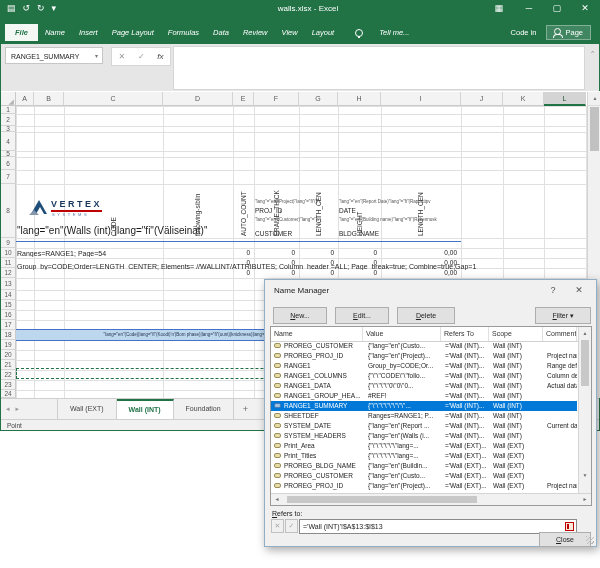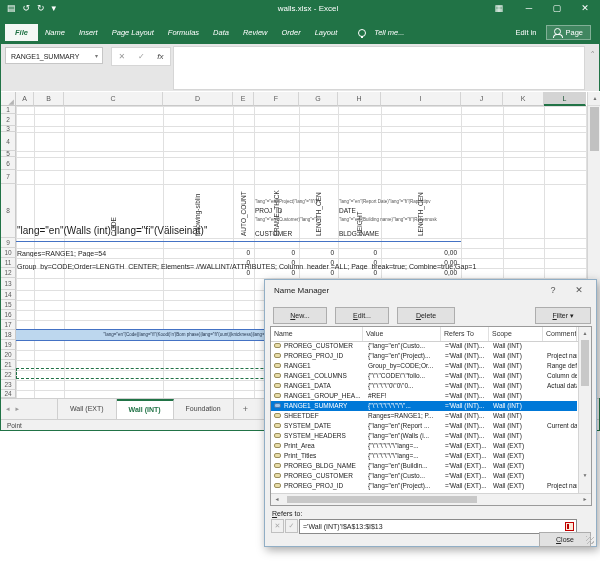--- a/index.html
+++ b/index.html
@@ -8,21 +8,21 @@
   
   #excel{position:absolute;left:0;top:0;width:600px;height:431px;background:#e6e6e6;
          border-left:1px solid #217346;border-right:1px solid #217346;border-bottom:1px solid #217346;box-sizing:border-box;}
   #titlebar{position:absolute;left:0;top:0;width:100%;height:21px;background:#217346;color:#fff;}
   #titlebar .qat{position:absolute;left:6px;top:3px;display:flex;gap:7px;font-size:9px;color:#fff;}
   #win-title{position:absolute;left:16px;right:0;top:4px;text-align:center;font-size:8px;color:#fff;}
   .winbtn{position:absolute;top:3px;font-size:9px;color:#fff;width:16px;text-align:center;}
   #ribbon-tabs{position:absolute;left:0;top:21px;width:100%;height:23px;background:#217346;display:flex;align-items:center;font-style:italic;}
   .rtab{color:#fff;font-size:7.5px;padding:4px 7px;white-space:nowrap;}
   .rtab.file{background:#f4f8f5;color:#217346;font-weight:bold;margin-left:4px;padding:4px 10px;}
-  #tellme{color:#fff;font-size:7.5px;margin-left:14px;display:flex;align-items:center;gap:8px;white-space:nowrap;}
+  #tellme{color:#fff;font-size:7.5px;margin-left:14px;display:flex;align-items:center;gap:16px;white-space:nowrap;}
   .bulb{width:6px;height:6px;border:1px solid #fff;border-radius:50%;display:inline-block;position:relative;}
   .bulb:after{content:"";position:absolute;left:1.5px;top:6px;width:2px;height:2px;background:#fff;}
   #ribbon-right{position:absolute;right:8px;top:25px;display:flex;gap:10px;align-items:center;}
   #signin{color:#fff;font-size:7.5px;}
   #share{color:#fff;font-size:7.5px;background:rgba(255,255,255,.14);border:1px solid rgba(255,255,255,.35);
          padding:2px 7px;display:flex;gap:4px;align-items:center;}
   .person{width:5px;height:5px;border:1px solid #fff;border-radius:50%;display:inline-block;position:relative;top:-1px;}
   .person:after{content:"";position:absolute;left:-2px;top:5px;width:8px;height:3px;border:1px solid #fff;border-bottom:none;border-radius:4px 4px 0 0;}
   
   #formula-row{position:absolute;left:0;top:44px;width:100%;height:47px;background:#e6e6e6;border-bottom:1px solid #c9c9c9;}
@@ -141,29 +141,29 @@
 
     <div id="ribbon-tabs">
 
       <span class="rtab file">File</span>
         <span class="rtab">Name</span>
         <span class="rtab">Insert</span>
         <span class="rtab">Page Layout</span>
         <span class="rtab">Formulas</span>
         <span class="rtab">Data</span>
         <span class="rtab">Review</span>
-        <span class="rtab">Order</span>
+        <span class="rtab">View</span>
         <span class="rtab">Layout</span>
         <span id="tellme">
         <span class="bulb"></span>
         <span>Tell me...</span>
       </span>
     </div>
     <div id="ribbon-right">
-      <span id="signin">Edit in</span>
+      <span id="signin">Code in</span>
       <span id="share">
         <span class="person"></span>
         <span>Page</span>
       </span>
     </div>
 
     <div id="formula-row">
       <div id="name-box">
         <span>RANGE1_SUMMARY</span>
         <span class="dd">▾</span>
@@ -254,20 +254,27 @@
           <div class="row-h" style="top: 229px; height: 10px; line-height: 10px;">17</div>
           <div class="row-h" style="top: 239px; height: 10px; line-height: 10px;">18</div>
           <div class="row-h" style="top: 249px; height: 10px; line-height: 10px;">19</div>
           <div class="row-h" style="top: 259px; height: 10px; line-height: 10px;">20</div>
           <div class="row-h" style="top: 269px; height: 10px; line-height: 10px;">21</div>
           <div class="row-h" style="top: 279px; height: 10px; line-height: 10px;">22</div>
           <div class="row-h" style="top: 289px; height: 10px; line-height: 10px;">23</div>
           <div class="row-h" style="top: 299px; height: 8px; line-height: 8px;">24</div>
         </div>
 
+      <div id="logo">
+        <div class="tri"></div>
+        <div class="tri2"></div>
+        <div class="tri3"></div>
+        <div class="l1">VERTEX</div>
+        <div class="l2">SYSTEMS</div>
+      </div>
 
       <div class="cell-txt tiny" style="left:254px;top:108px;width:82px;">"lang"="en"(Project)"lang"="fi"(Pr</div>
       <div class="cell-txt tiny" style="left:338px;top:108px;width:120px;">"lang"="en"(Report Date)"lang"="fi"(Raporttipv</div>
       <div class="cell-txt small" style="left:254px;top:116px;">PROJ_ID</div>
       <div class="cell-txt small" style="left:338px;top:116px;">DATE</div>
       <div class="cell-txt tiny" style="left:254px;top:126px;width:82px;">"lang"="en"(Customer)"lang"="fi"(</div>
       <div class="cell-txt tiny" style="left:338px;top:126px;width:120px;">"lang"="en"(Building name)"lang"="fi"(Rakennusk</div>
       <div class="cell-txt" style="left:16px;top:134px;font-size:10px;color:#1a1a1a;">"lang="en"(Walls (int)"|lang="fi"(Väliseinät)"</div>
       <div class="cell-txt small" style="left:254px;top:139px;">CUSTOMER</div>
       <div class="cell-txt small" style="left:338px;top:139px;">BLDG_NAME</div>

